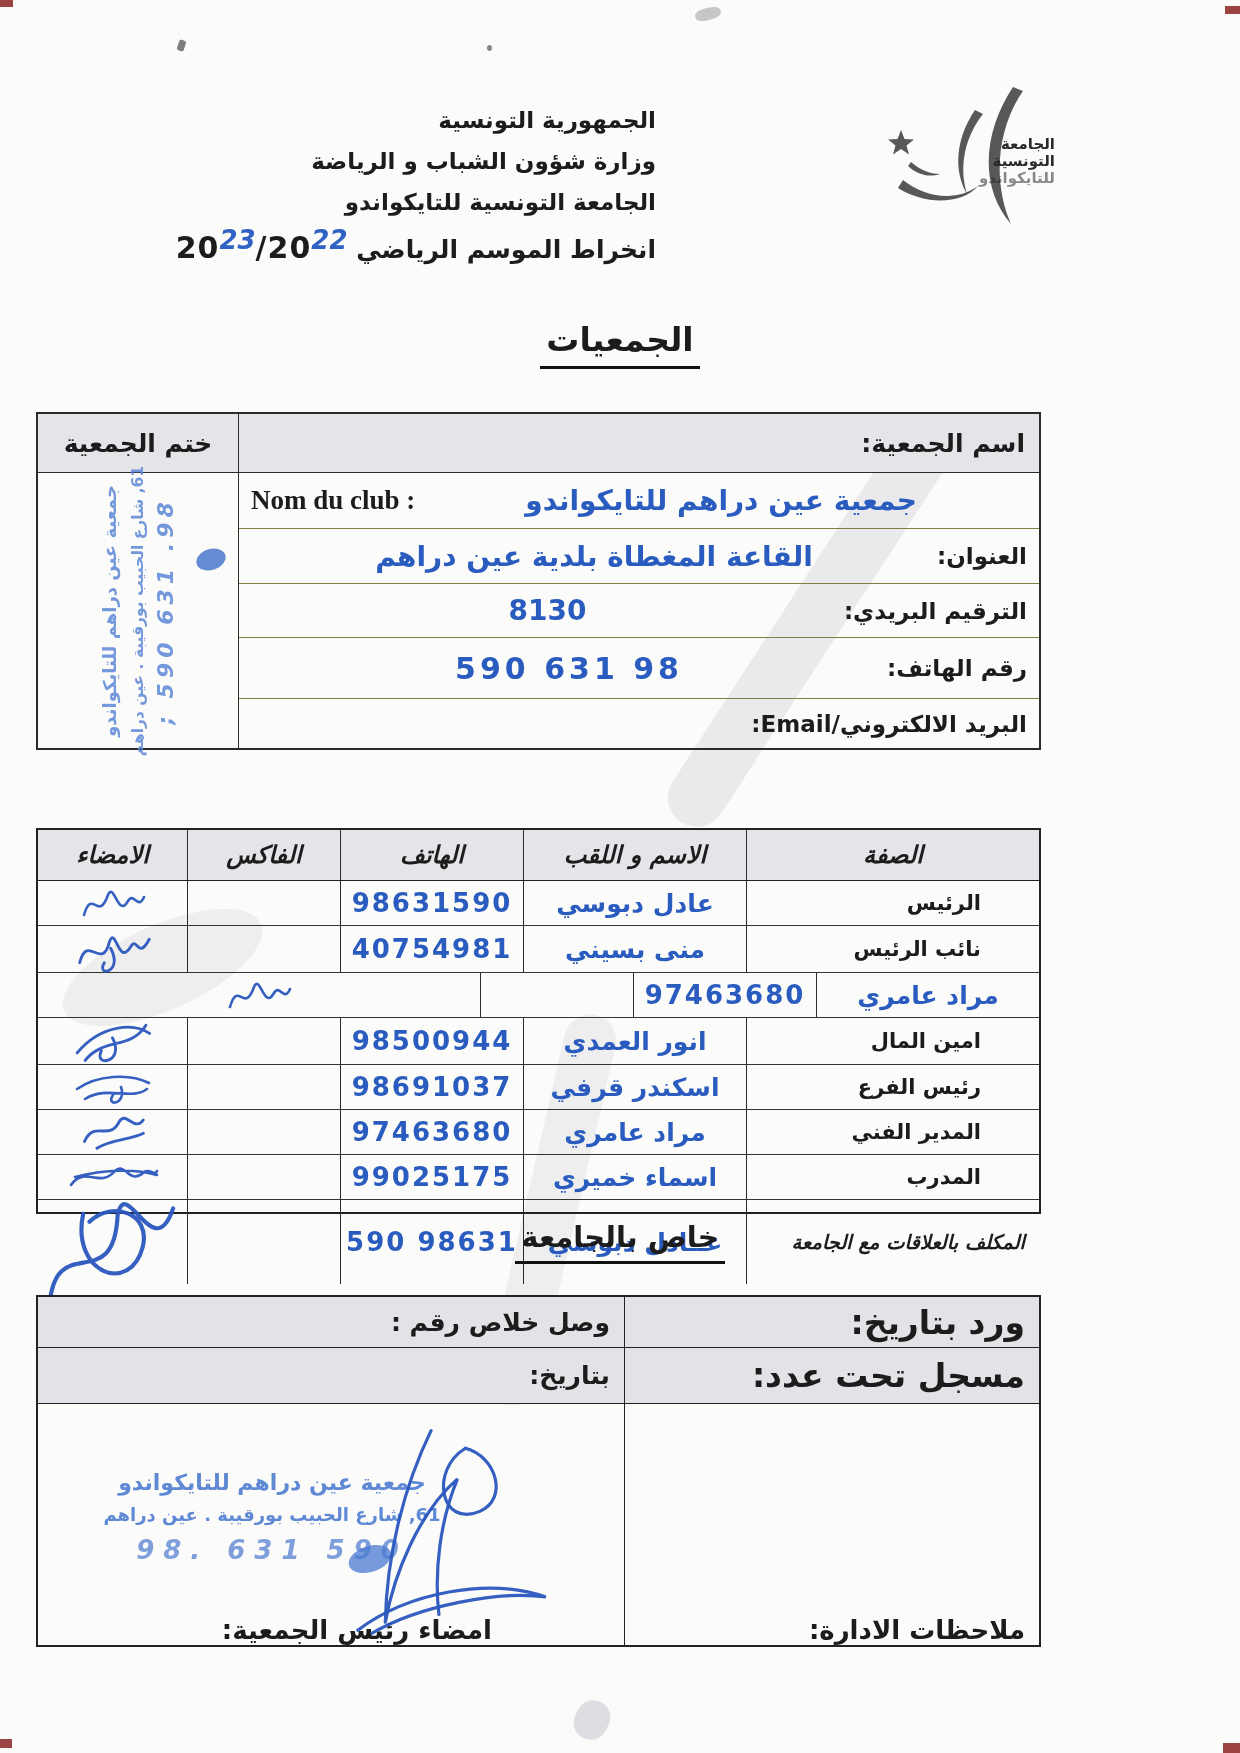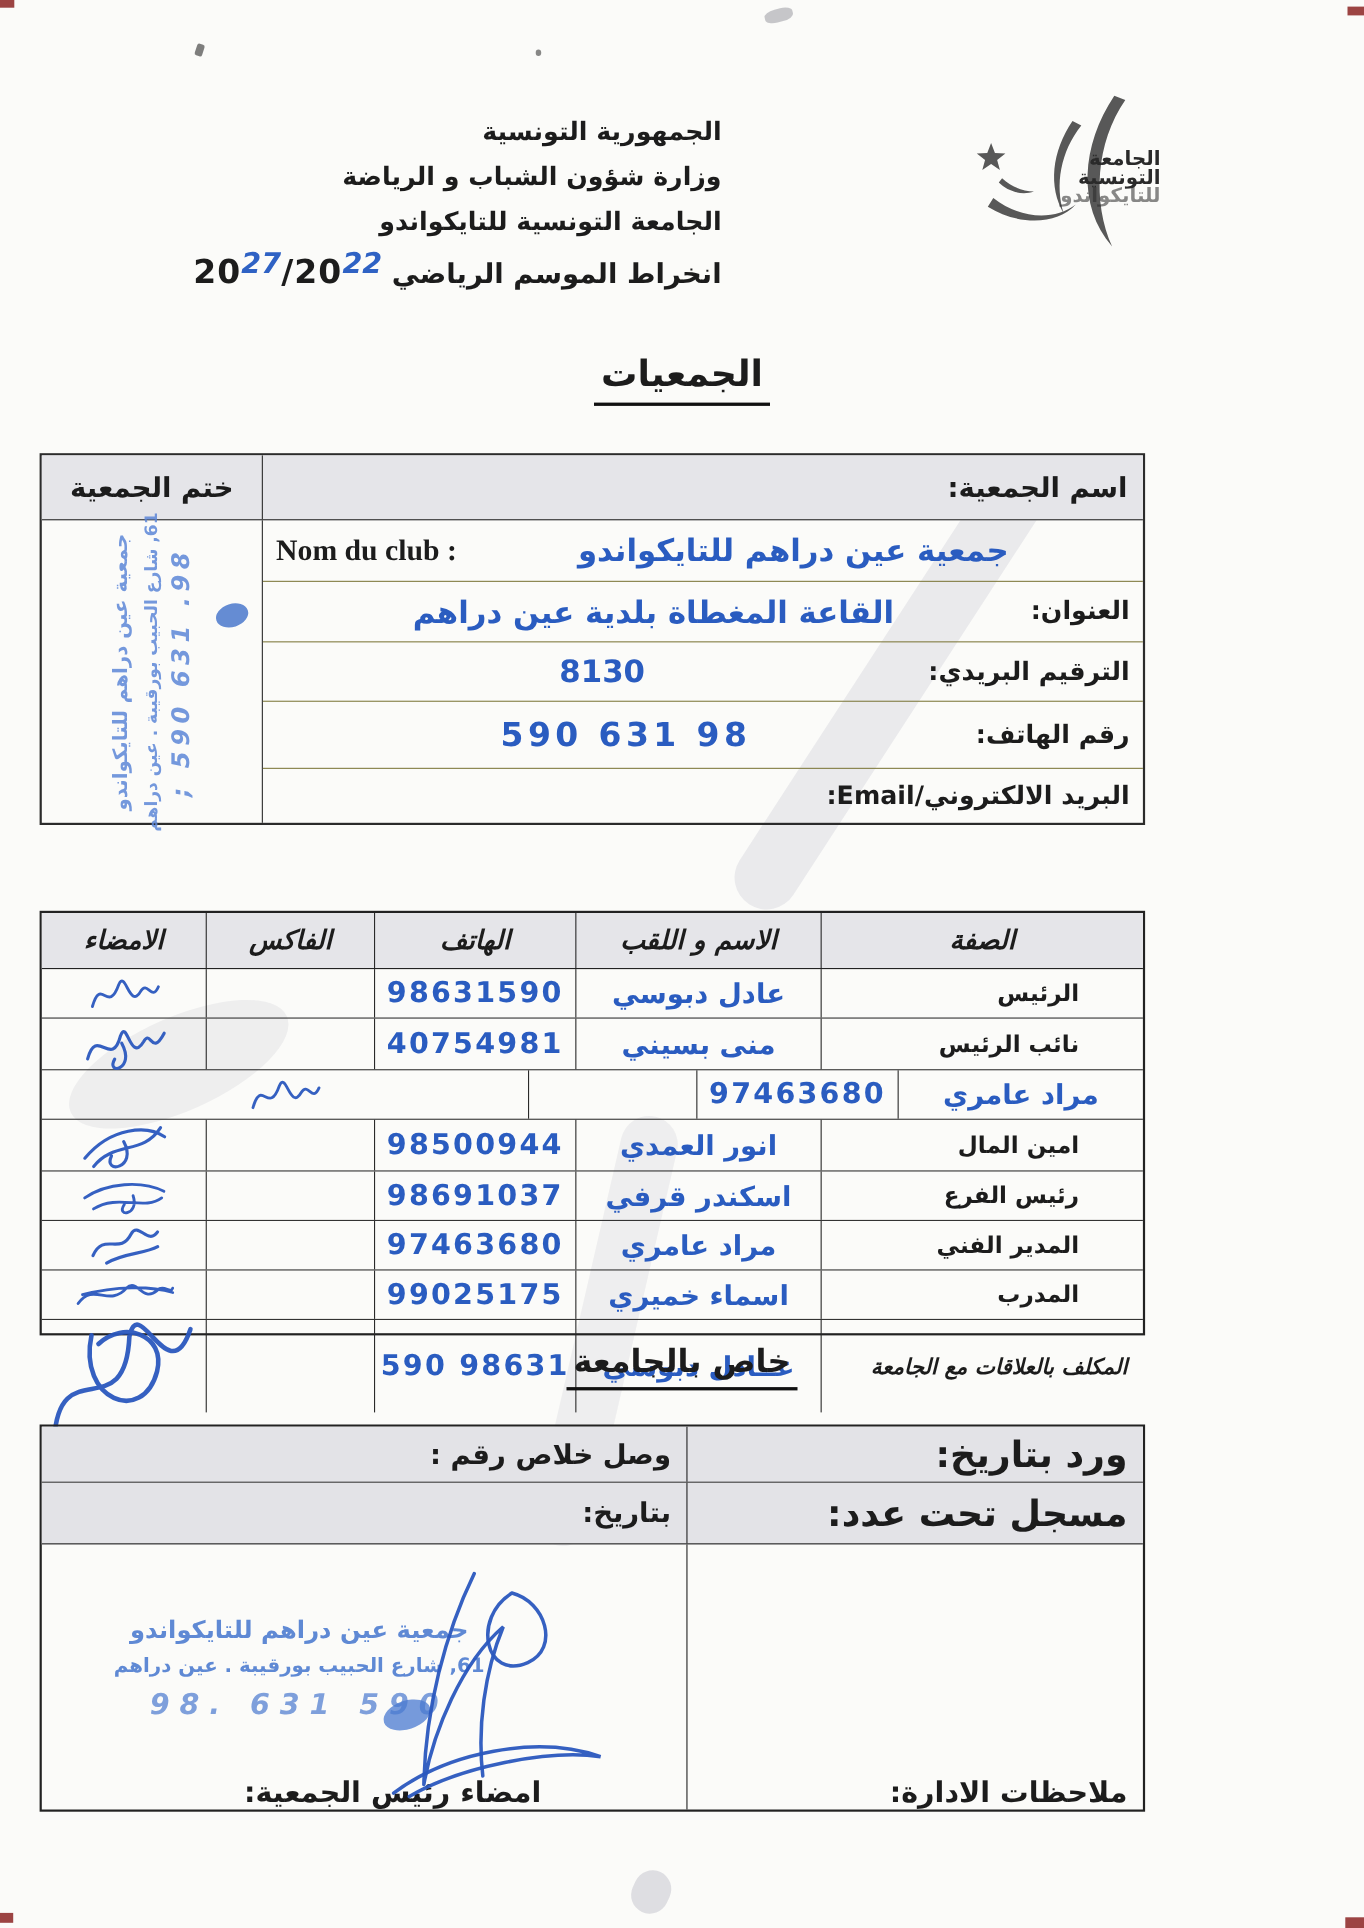--- a/index.html
+++ b/index.html
@@ -13,21 +13,21 @@
   .hdr{position:absolute;left:330px;top:100px;width:326px;text-align:right;}
   .hdr-line{font-size:23px;font-weight:700;line-height:41px;white-space:nowrap;}
   .season{margin-top:7px;font-size:25px;font-weight:700;white-space:nowrap;}
   .season .nums{display:inline-block;margin-left:4px;direction:ltr;}
   .season .printed{font-size:30px;font-weight:700;letter-spacing:1px;}
   .hand-num{color:#2f62c4;font-size:26px;font-style:italic;position:relative;top:-9px;font-weight:700;}
   
   .logo{position:absolute;left:853px;top:82px;width:205px;height:150px;}
   .logo svg{position:absolute;left:0;top:0;}
   .logo-text{position:absolute;left:122px;top:54px;width:80px;text-align:right;
-             font-size:18px;font-weight:700;line-height:17px;color:#2a2a2a;}
+             font-size:15px;font-weight:700;line-height:17px;color:#2a2a2a;}
   .logo-text .l3{opacity:.55;filter:blur(.6px);}
   
   .center-title{position:absolute;left:0;width:100%;text-align:center;}
   .center-title span{display:inline-block;font-weight:700;border-bottom:3.5px solid #111;padding:0 6px 7px;text-align:right;}
   .t-main span{font-size:33px;}
   .t-sec span{font-size:29px;}
   
   .t1{position:absolute;left:36px;top:412px;width:1001px;height:334px;border:2.5px solid #2b2b2b;
       display:flex;flex-direction:column;}
   .t1-head{display:flex;height:58px;background:#e5e5e9;border-bottom:1.8px solid #2b2b2b;flex:0 0 auto;}
@@ -118,21 +118,21 @@
   <div class="artifact streak" style="left:525px;top:1010px;width:52px;height:400px;transform:rotate(13deg);background:rgba(190,190,202,.2);"></div>
   <div class="artifact streak" style="left:55px;top:925px;width:215px;height:85px;transform:rotate(-24deg);background:rgba(195,195,206,.24);border-radius:50%;"></div>
   <div class="artifact streak" style="left:575px;top:1700px;width:34px;height:40px;transform:rotate(25deg);background:rgba(170,170,182,.35);"></div>
 
   <div class="hdr">
     <div class="hdr-line">الجمهورية التونسية</div>
     <div class="hdr-line">وزارة شؤون الشباب و الرياضة</div>
     <div class="hdr-line">الجامعة التونسية للتايكواندو</div>
     <div class="season">
       <span>انخراط الموسم الرياضي</span>
-      <span class="nums" dir="ltr"><span class="printed">20</span><span class="hand-num">27</span><span class="printed">/20</span><span class="hand-num">22</span></span>
+      <span class="nums" dir="ltr"><span class="printed">20</span><span class="hand-num">23</span><span class="printed">/20</span><span class="hand-num">22</span></span>
     </div>
   </div>
 
   <div class="logo">
     <svg width="205" height="150" viewBox="0 0 205 150">
       <g fill="#3c3c3c" opacity="0.85">
         <path d="M160 5 C130 50 126 105 158 142 C140 102 143 48 170 9 Z"></path>
         <path d="M122 28 C103 56 100 88 114 112 C106 86 111 56 130 32 Z"></path>
         <path d="M50 98 C74 117 105 119 125 104 C108 123 72 123 45 106 Z"></path>
         <path d="M58 80 C67 88 77 92 87 92 C76 96 63 92 55 84 Z"></path>

